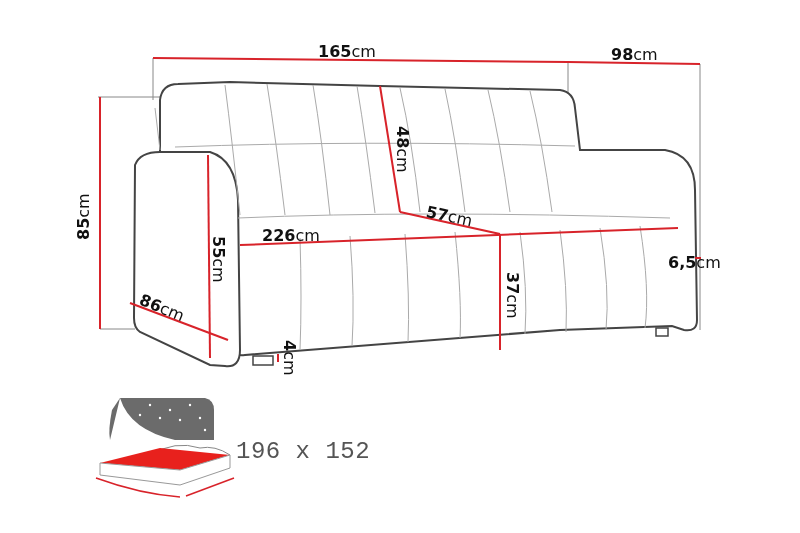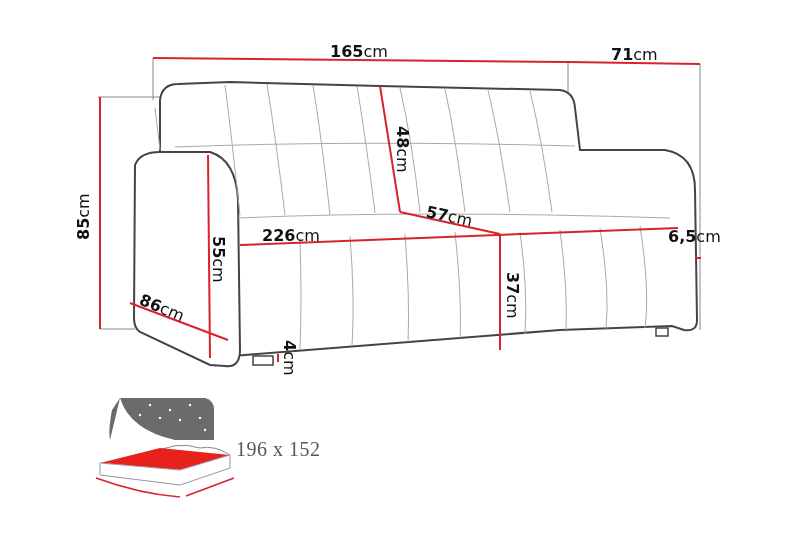--- a/index.html
+++ b/index.html
@@ -1,20 +1,20 @@
 <!DOCTYPE html>
 <html><head>
 <meta charset="utf-8">
 <style>
   html,body{margin:0;padding:0;background:#ffffff;}
   #stage{position:relative;width:800px;height:533px;overflow:hidden;background:#fff;font-family:"DejaVu Sans","Liberation Sans",sans-serif;}
   svg{position:absolute;left:0;top:0;}
   .lbl{position:absolute;font-size:16px;color:#111;white-space:nowrap;line-height:1;}
   .lbl b{font-weight:bold;}
-  .bedtxt{position:absolute;font-size:20px;color:#555;font-family:Liberation Serif, serif;letter-spacing:0.5px;}
+  .bedtxt{position:absolute;font-size:24px;color:#555;font-family:Liberation Mono, monospace;letter-spacing:0.5px;}
 </style>
 </head>
 <body>
 
 <div id="stage">
   <svg width="800" height="533" viewBox="0 0 800 533">
 
     <g stroke="#888" stroke-width="1" fill="none">
       <line x1="153" y1="58" x2="153" y2="100"></line>
       <line x1="568" y1="62" x2="568" y2="100"></line>
@@ -85,26 +85,26 @@
           <circle cx="125" cy="432" r="1.2"></circle>
       </g>
       <path d="M150 455 Q175 440 200 448 Q215 445 230 455 L220 465 L160 465 Z" fill="#fff" stroke="#888" stroke-width="1"></path>
       <path d="M100 463 L180 470 L230 455 L160 448 Z" fill="#e8211d"></path>
       <path d="M100 463 L100 475 L180 485 L230 468 L230 455 L180 470 Z" fill="#fff" stroke="#999" stroke-width="1"></path>
       <path d="M96 478 Q140 494 180 497" stroke="#d8232a" stroke-width="1.5" fill="none"></path>
       <path d="M186 496 L234 478" stroke="#d8232a" stroke-width="1.5" fill="none"></path>
     </g>
   </svg>
 
-  <div class="lbl" style="left:318px;top:44px;margin-left:12px;"><b>165</b><span>cm</span></div>
-  <div class="lbl" style="left:611px;top:47px;"><b>71</b><span>cm</span></div>
+  <div class="lbl" style="left:318px;top:44px;"><b>165</b><span>cm</span></div>
+  <div class="lbl" style="left:611px;top:47px;"><b>98</b><span>cm</span></div>
   <div class="lbl" style="left:76px;top:240px;transform:rotate(-90deg);transform-origin:left top;"><b>85</b><span>cm</span></div>
   <div class="lbl" style="left:226px;top:236px;transform:rotate(90deg);transform-origin:left top;"><b>55</b><span>cm</span></div>
   <div class="lbl" style="left:143px;top:292px;transform:rotate(22deg);transform-origin:left top;"><b>86</b><span>cm</span></div>
   <div class="lbl" style="left:262px;top:228px;"><b>226</b><span>cm</span></div>
   <div class="lbl" style="left:410px;top:126px;transform:rotate(90deg);transform-origin:left top;"><b>48</b><span>cm</span></div>
   <div class="lbl" style="left:428px;top:204px;transform:rotate(12deg);transform-origin:left top;"><b>57</b><span>cm</span></div>
   <div class="lbl" style="left:520px;top:272px;transform:rotate(90deg);transform-origin:left top;"><b>37</b><span>cm</span></div>
   <div class="lbl" style="left:297px;top:340px;transform:rotate(90deg);transform-origin:left top;"><b>4</b><span>cm</span></div>
-  <div class="lbl" style="left:668px;top:229px;"><b>6,5</b><span>cm</span></div>
+  <div class="lbl" style="left:668px;top:255px;"><b>6,5</b><span>cm</span></div>
 
   <div class="bedtxt" style="left:236px;top:438px;">196 x 152</div>
 </div>
 
 </body></html>

